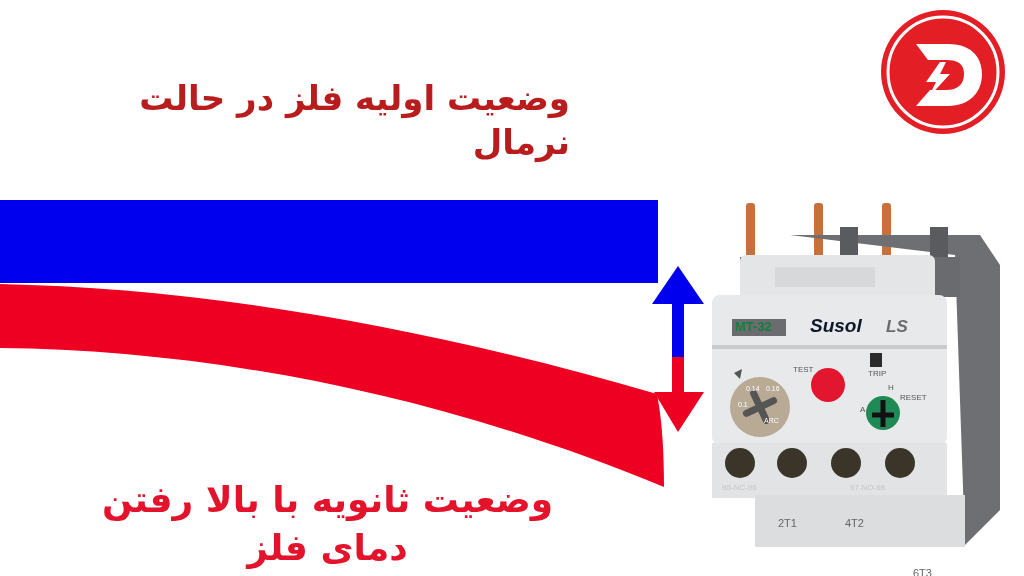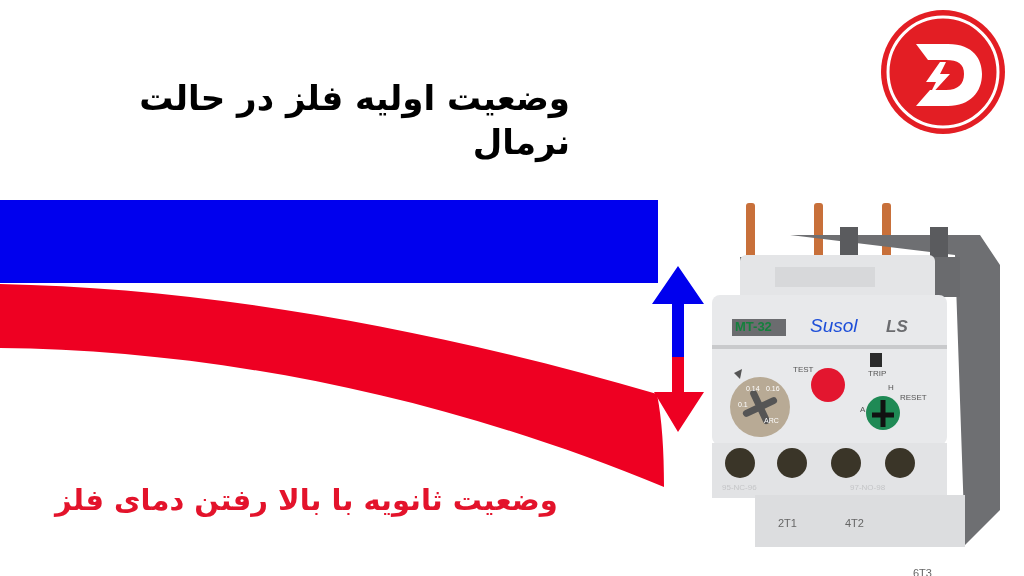--- a/index.html
+++ b/index.html
@@ -1,28 +1,28 @@
 <!DOCTYPE html>
 <html><head>
 <meta charset="utf-8">
 <style>
   html,body{margin:0;padding:0;}
   body{width:1024px;height:576px;overflow:hidden;background:#ffffff;position:relative;font-family:"DejaVu Sans",sans-serif;}
   .abs{position:absolute;}
   .title-top{left:60px;top:76px;width:510px;text-align:right;direction:rtl;font-weight:bold;font-size:34px;line-height:44px;letter-spacing:0px;}
-  .title-bottom{left:55px;top:476px;width:545px;text-align:left;direction:rtl;font-weight:bold;font-size:29px;line-height:48px;}
+  .title-bottom{left:55px;top:476px;width:545px;text-align:center;direction:rtl;font-weight:bold;font-size:36px;line-height:48px;}
   .logo{left:878px;top:10px;width:130px;height:175px;}
   .logo-text{position:absolute;left:0;top:134px;width:140px;text-align:center;font-family:"Liberation Sans",sans-serif;font-weight:bold;font-size:30px;letter-spacing:-0.5px;}
   .relay{left:700px;top:195px;width:320px;height:360px;}
   .lbl{position:absolute;font-family:"Liberation Sans",sans-serif;}
 </style>
 </head>
 <body>
 
-<div class="abs title-top" style="color:#000000;">وضعیت اولیه فلز در حالت نرمال</div>
+<div class="abs title-top" style="color:#b91c1c;">وضعیت اولیه فلز در حالت نرمال</div>
 <div class="abs title-bottom" style="color:#e3132b;">وضعیت ثانویه با بالا رفتن دمای فلز</div>
 
 <div class="abs" style="left:0;top:200px;width:658px;height:83px;background:#0000ee;"></div>
 
 <svg class="abs" style="left:0;top:280px;" width="680" height="220" viewBox="0 0 680 220">
   <path d="M0,4 C200,8 420,45 657,114 C662,140 664,170 664,207 C430,110 200,70 0,68 Z" fill="#ee0022"></path>
 </svg>
 
 <svg class="abs" style="left:648px;top:262px;" width="60" height="175" viewBox="0 0 60 175">
   <polygon points="30,4 4,42 24,42 24,95 36,95 36,42 56,42" fill="#0000ee"></polygon>
@@ -70,21 +70,21 @@
 
     <circle cx="183" cy="218" r="17" fill="#1f8a55"></circle>
     <path d="M183,205 L183,232 M172,220 L194,220" stroke="#111" stroke-width="5"></path>
 
     <circle cx="40" cy="268" r="15" fill="#3a3528"></circle>
     <circle cx="92" cy="268" r="15" fill="#3a3528"></circle>
     <circle cx="146" cy="268" r="15" fill="#3a3528"></circle>
     <circle cx="200" cy="268" r="15" fill="#3a3528"></circle>
   </svg>
   <div class="lbl" style="left:35px;top:124px;font-size:13px;font-weight:bold;color:#15803d;">MT-32</div>
-  <div class="lbl" style="left:110px;top:120px;font-size:19px;font-weight:normal;font-style:italic;color:#1d4ed8;text-align:center;">Susol</div>
+  <div class="lbl" style="left:110px;top:120px;font-size:19px;font-weight:bold;font-style:italic;color:#0f172a;text-align:center;">Susol</div>
   <div class="lbl" style="left:186px;top:122px;font-size:17px;font-weight:bold;font-style:italic;color:#6b6c6f;">LS</div>
   <div class="lbl" style="left:93px;top:170px;font-size:8px;color:#555;">TEST</div>
   <div class="lbl" style="left:168px;top:174px;font-size:8px;color:#555;">TRIP</div>
   <div class="lbl" style="left:188px;top:188px;font-size:8px;color:#555;">H</div>
   <div class="lbl" style="left:200px;top:198px;font-size:8px;color:#555;">RESET</div>
   <div class="lbl" style="left:160px;top:210px;font-size:8px;color:#555;">A</div>
   <div class="lbl" style="left:38px;top:206px;font-size:7px;color:#fff;">0.1</div>
   <div class="lbl" style="left:46px;top:190px;font-size:7px;color:#fff;">0.14</div>
   <div class="lbl" style="left:66px;top:190px;font-size:7px;color:#fff;">0.16</div>
   <div class="lbl" style="left:64px;top:222px;font-size:7px;color:#fff;">ARC</div>

